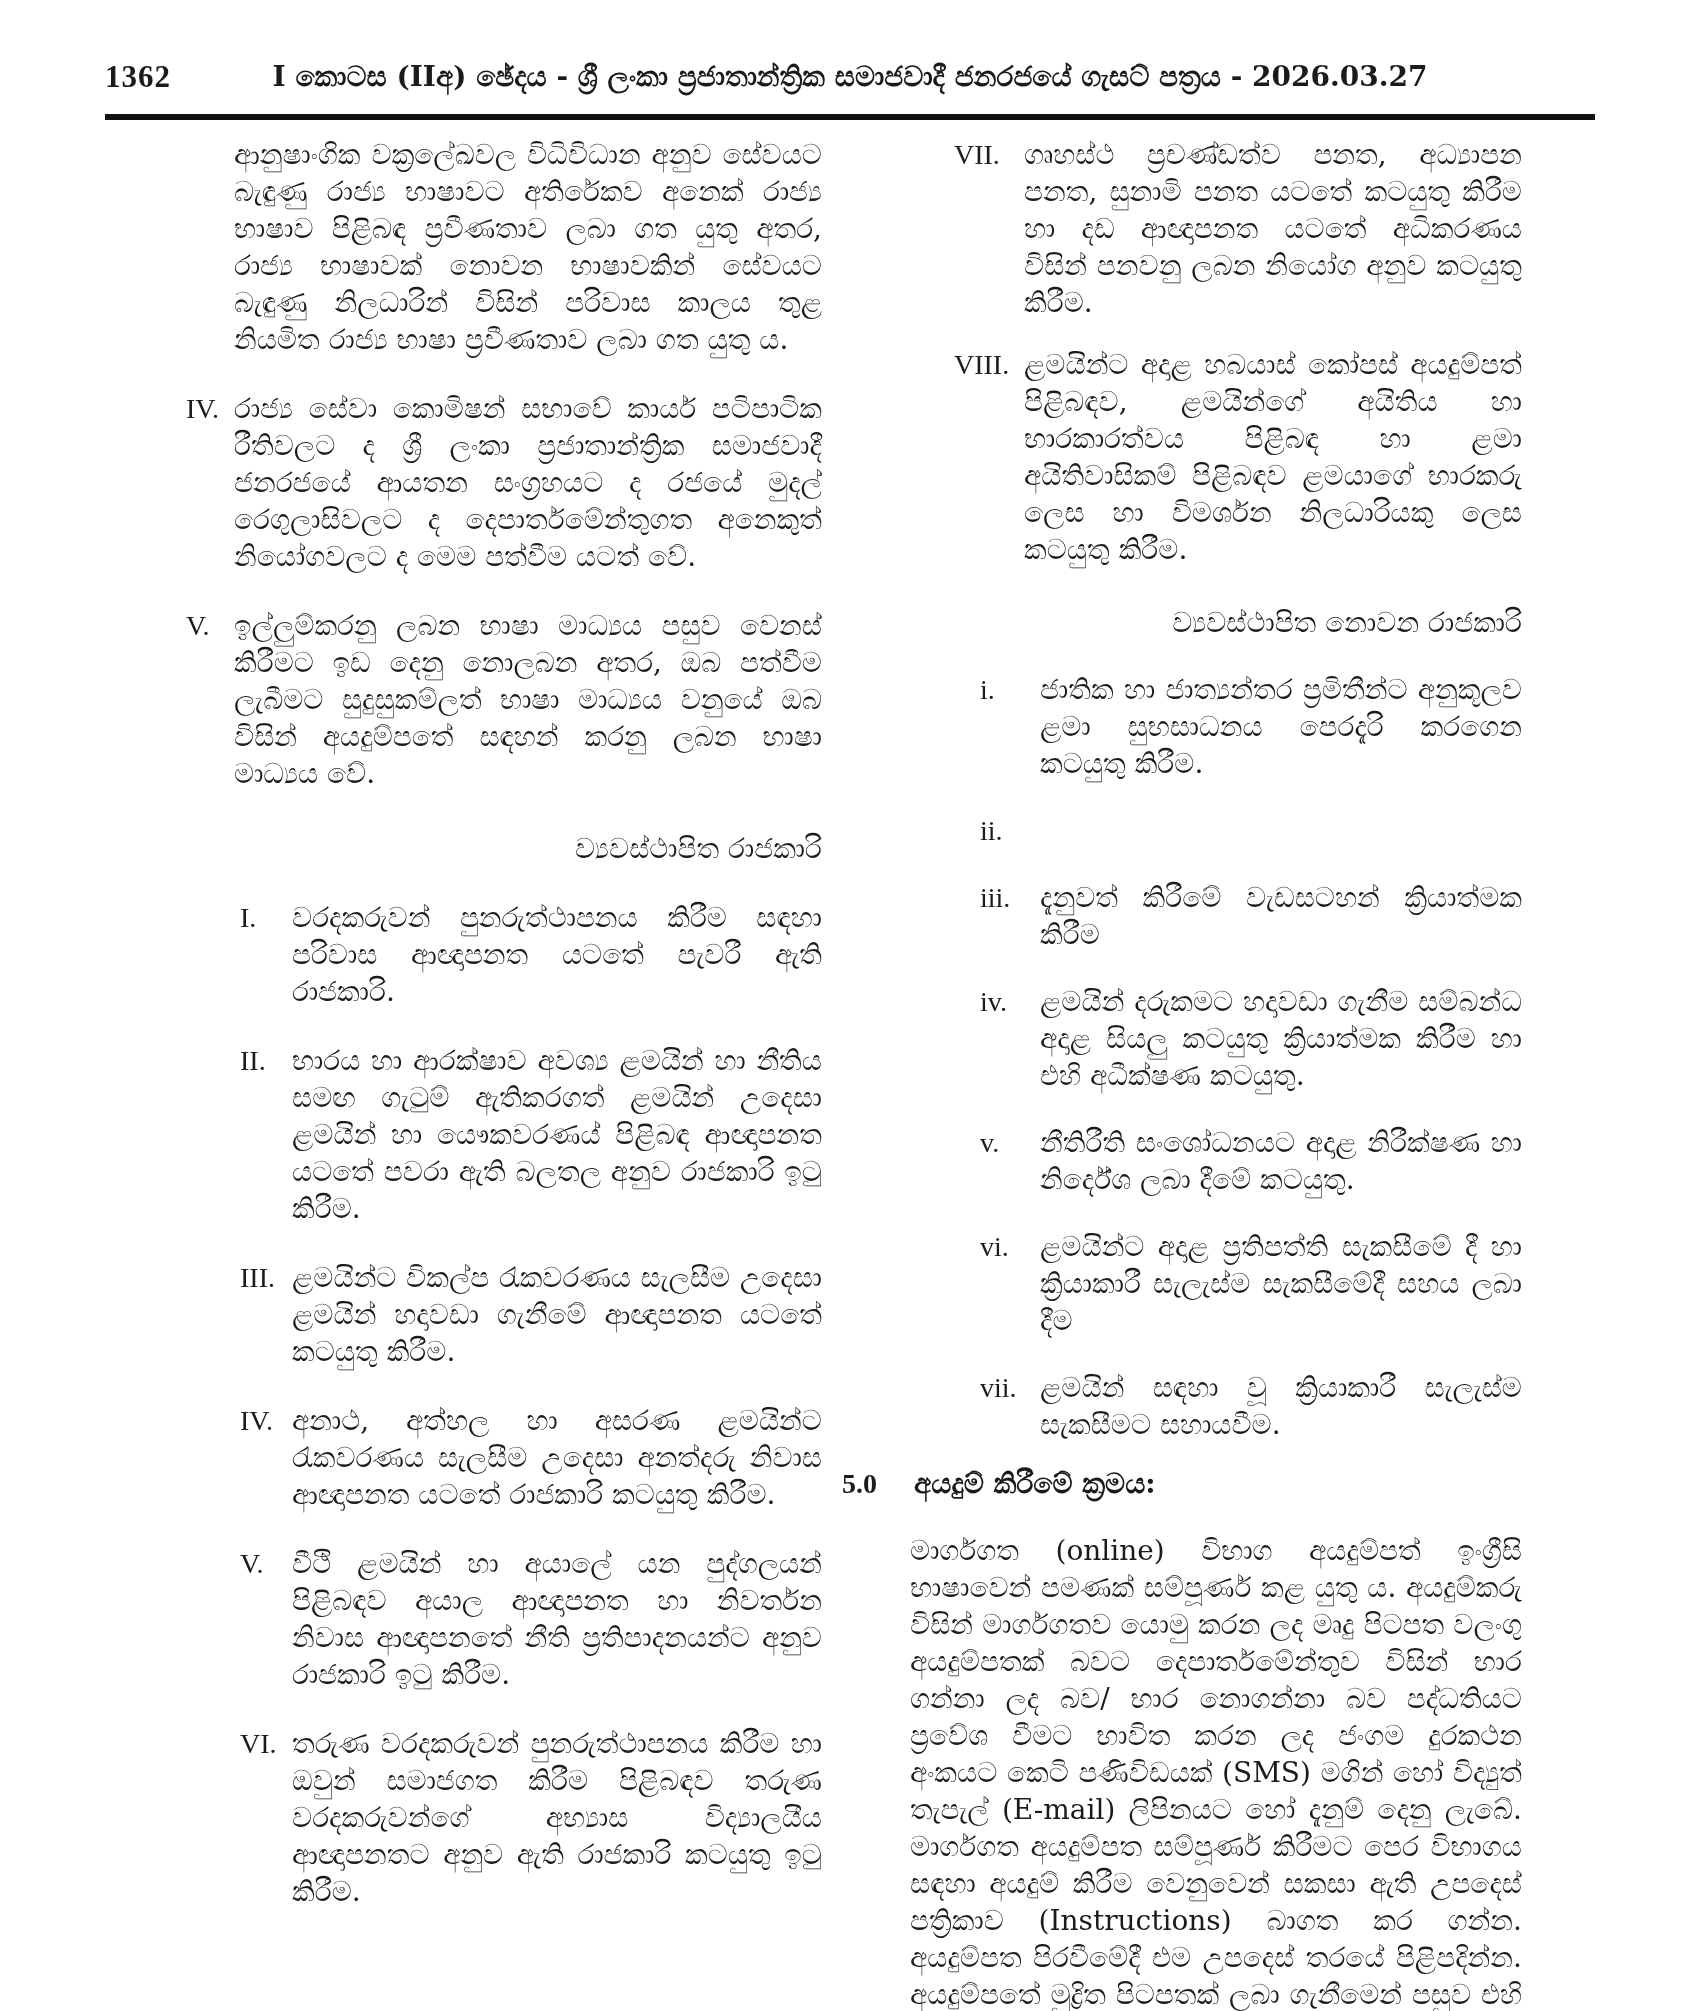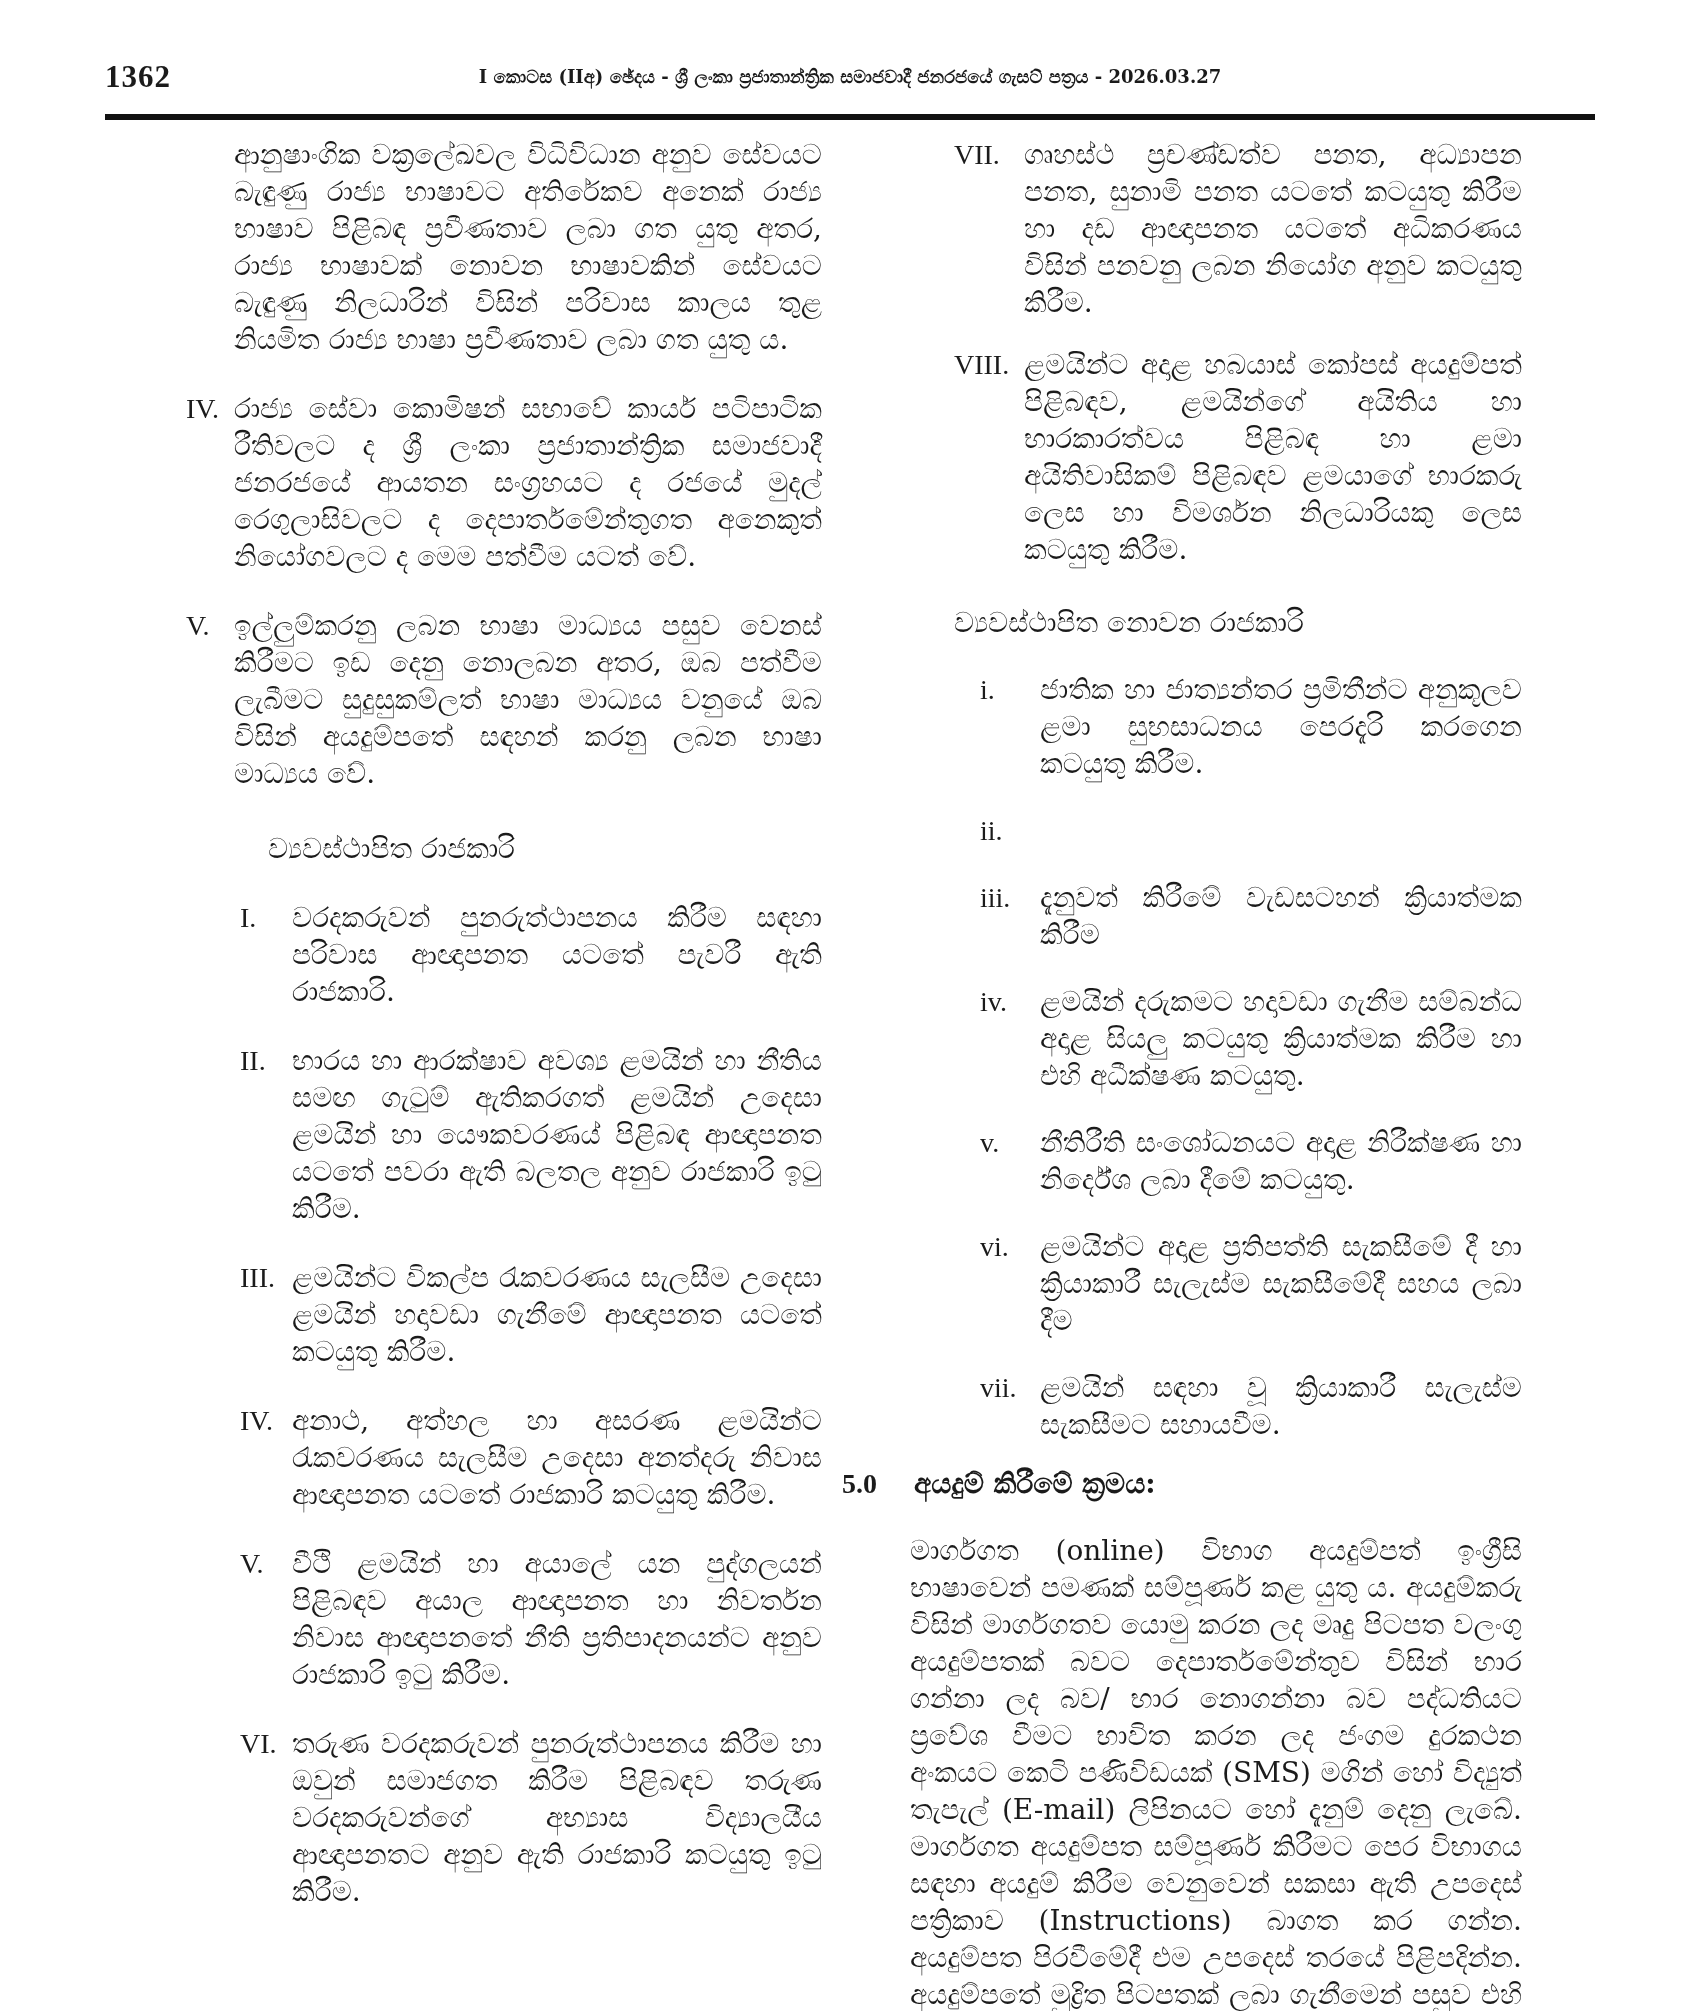--- a/index.html
+++ b/index.html
@@ -18,30 +18,30 @@
   }
   
   .header{position:relative;height:52px;}
   .page-number{
     position:absolute;left:0;top:6px;
     font-family:"Liberation Serif","DejaVu Serif",serif;
     font-size:31px;font-weight:bold;letter-spacing:1px;
   }
   .header-title{
     text-align:center;
-    font-size:18px;font-weight:bold;
+    font-size:28px;font-weight:bold;
     padding:6px 120px 0 120px;
     white-space:nowrap;
   }
   .header-rule{height:6px;background:#111111;margin-top:10px;}
   
   .columns{display:flex;margin-top:16px;}
   .col-left{width:672px;margin-left:45px;}
   .col-right{width:680px;margin-left:20px;}
-  p,.block{margin:0;}
+  p,.block{margin:0;text-align:right;}
   .just{text-align:justify;text-justify:inter-word;}
   
   .lc-intro{margin-left:84px;margin-top:0;}
   .lc-item-upper{display:flex;margin-left:36px;margin-top:32px;}
   .lc-item-upper .num{flex:0 0 48px;font-family:"Liberation Serif","DejaVu Serif",serif;}
   .sec41{display:flex;margin-left:58px;margin-top:40px;}
   .sec41 .num{flex:0 0 44px;font-family:"Liberation Serif","DejaVu Serif",serif;}
   .lc-subheading{margin-left:118px;margin-top:38px;}
   .lc-item{display:flex;margin-left:90px;margin-top:32px;}
   .lc-item .num{flex:0 0 52px;font-family:"Liberation Serif","DejaVu Serif",serif;}

